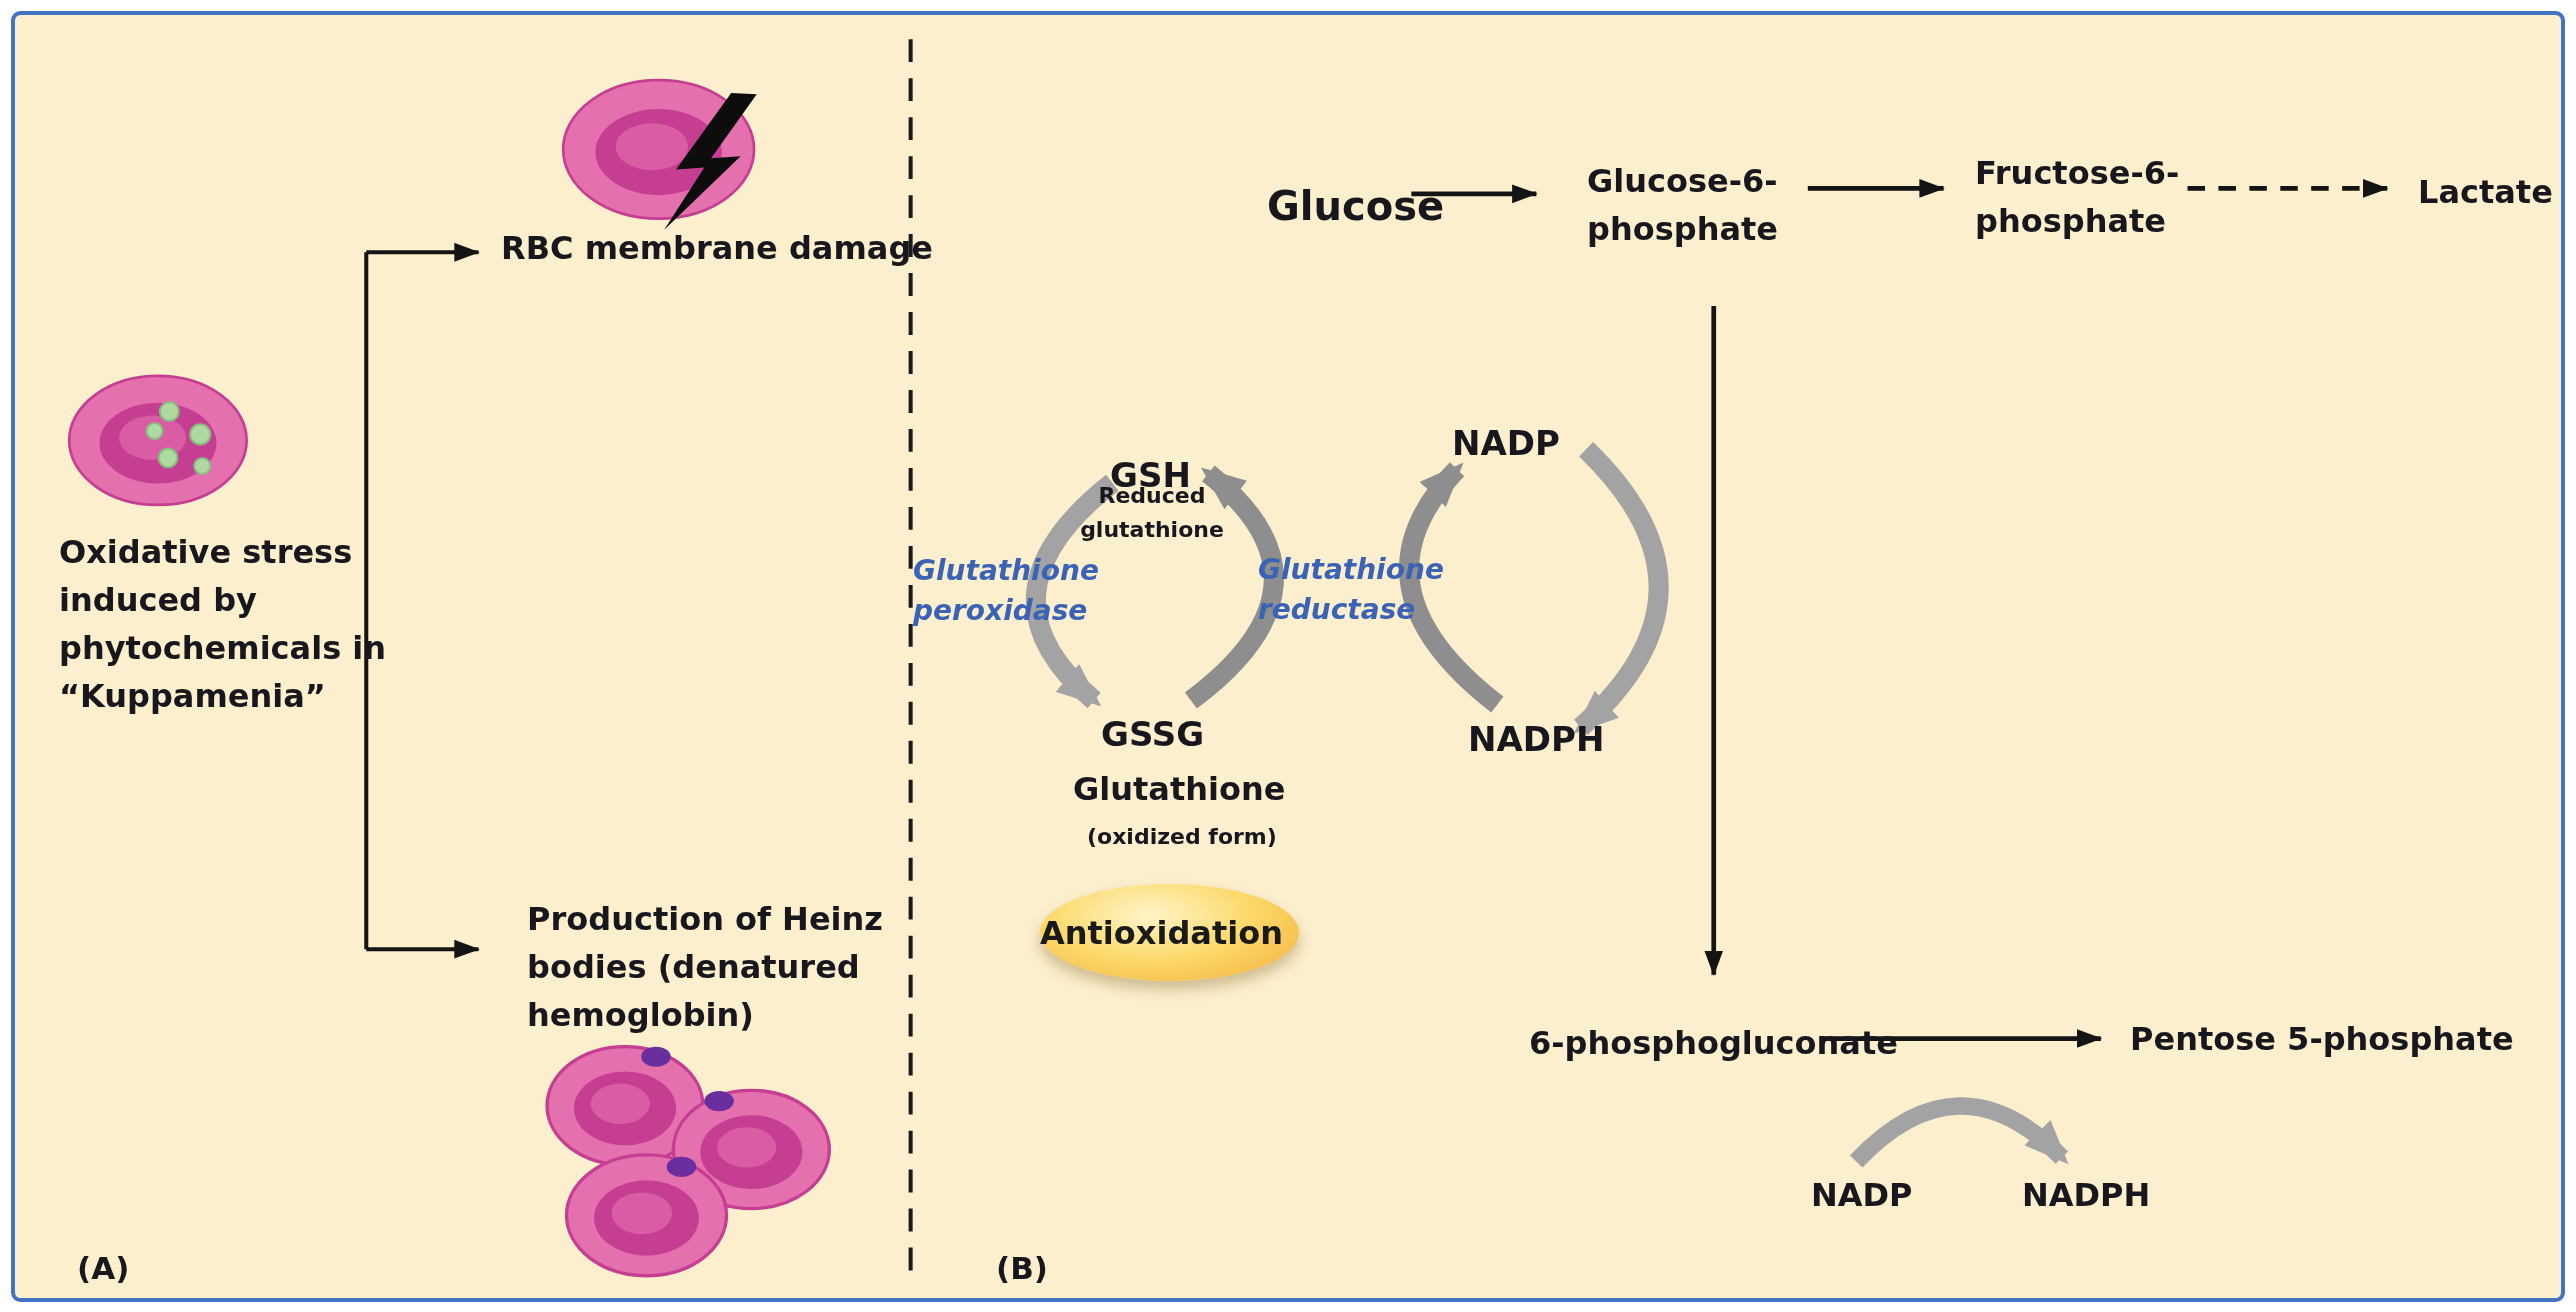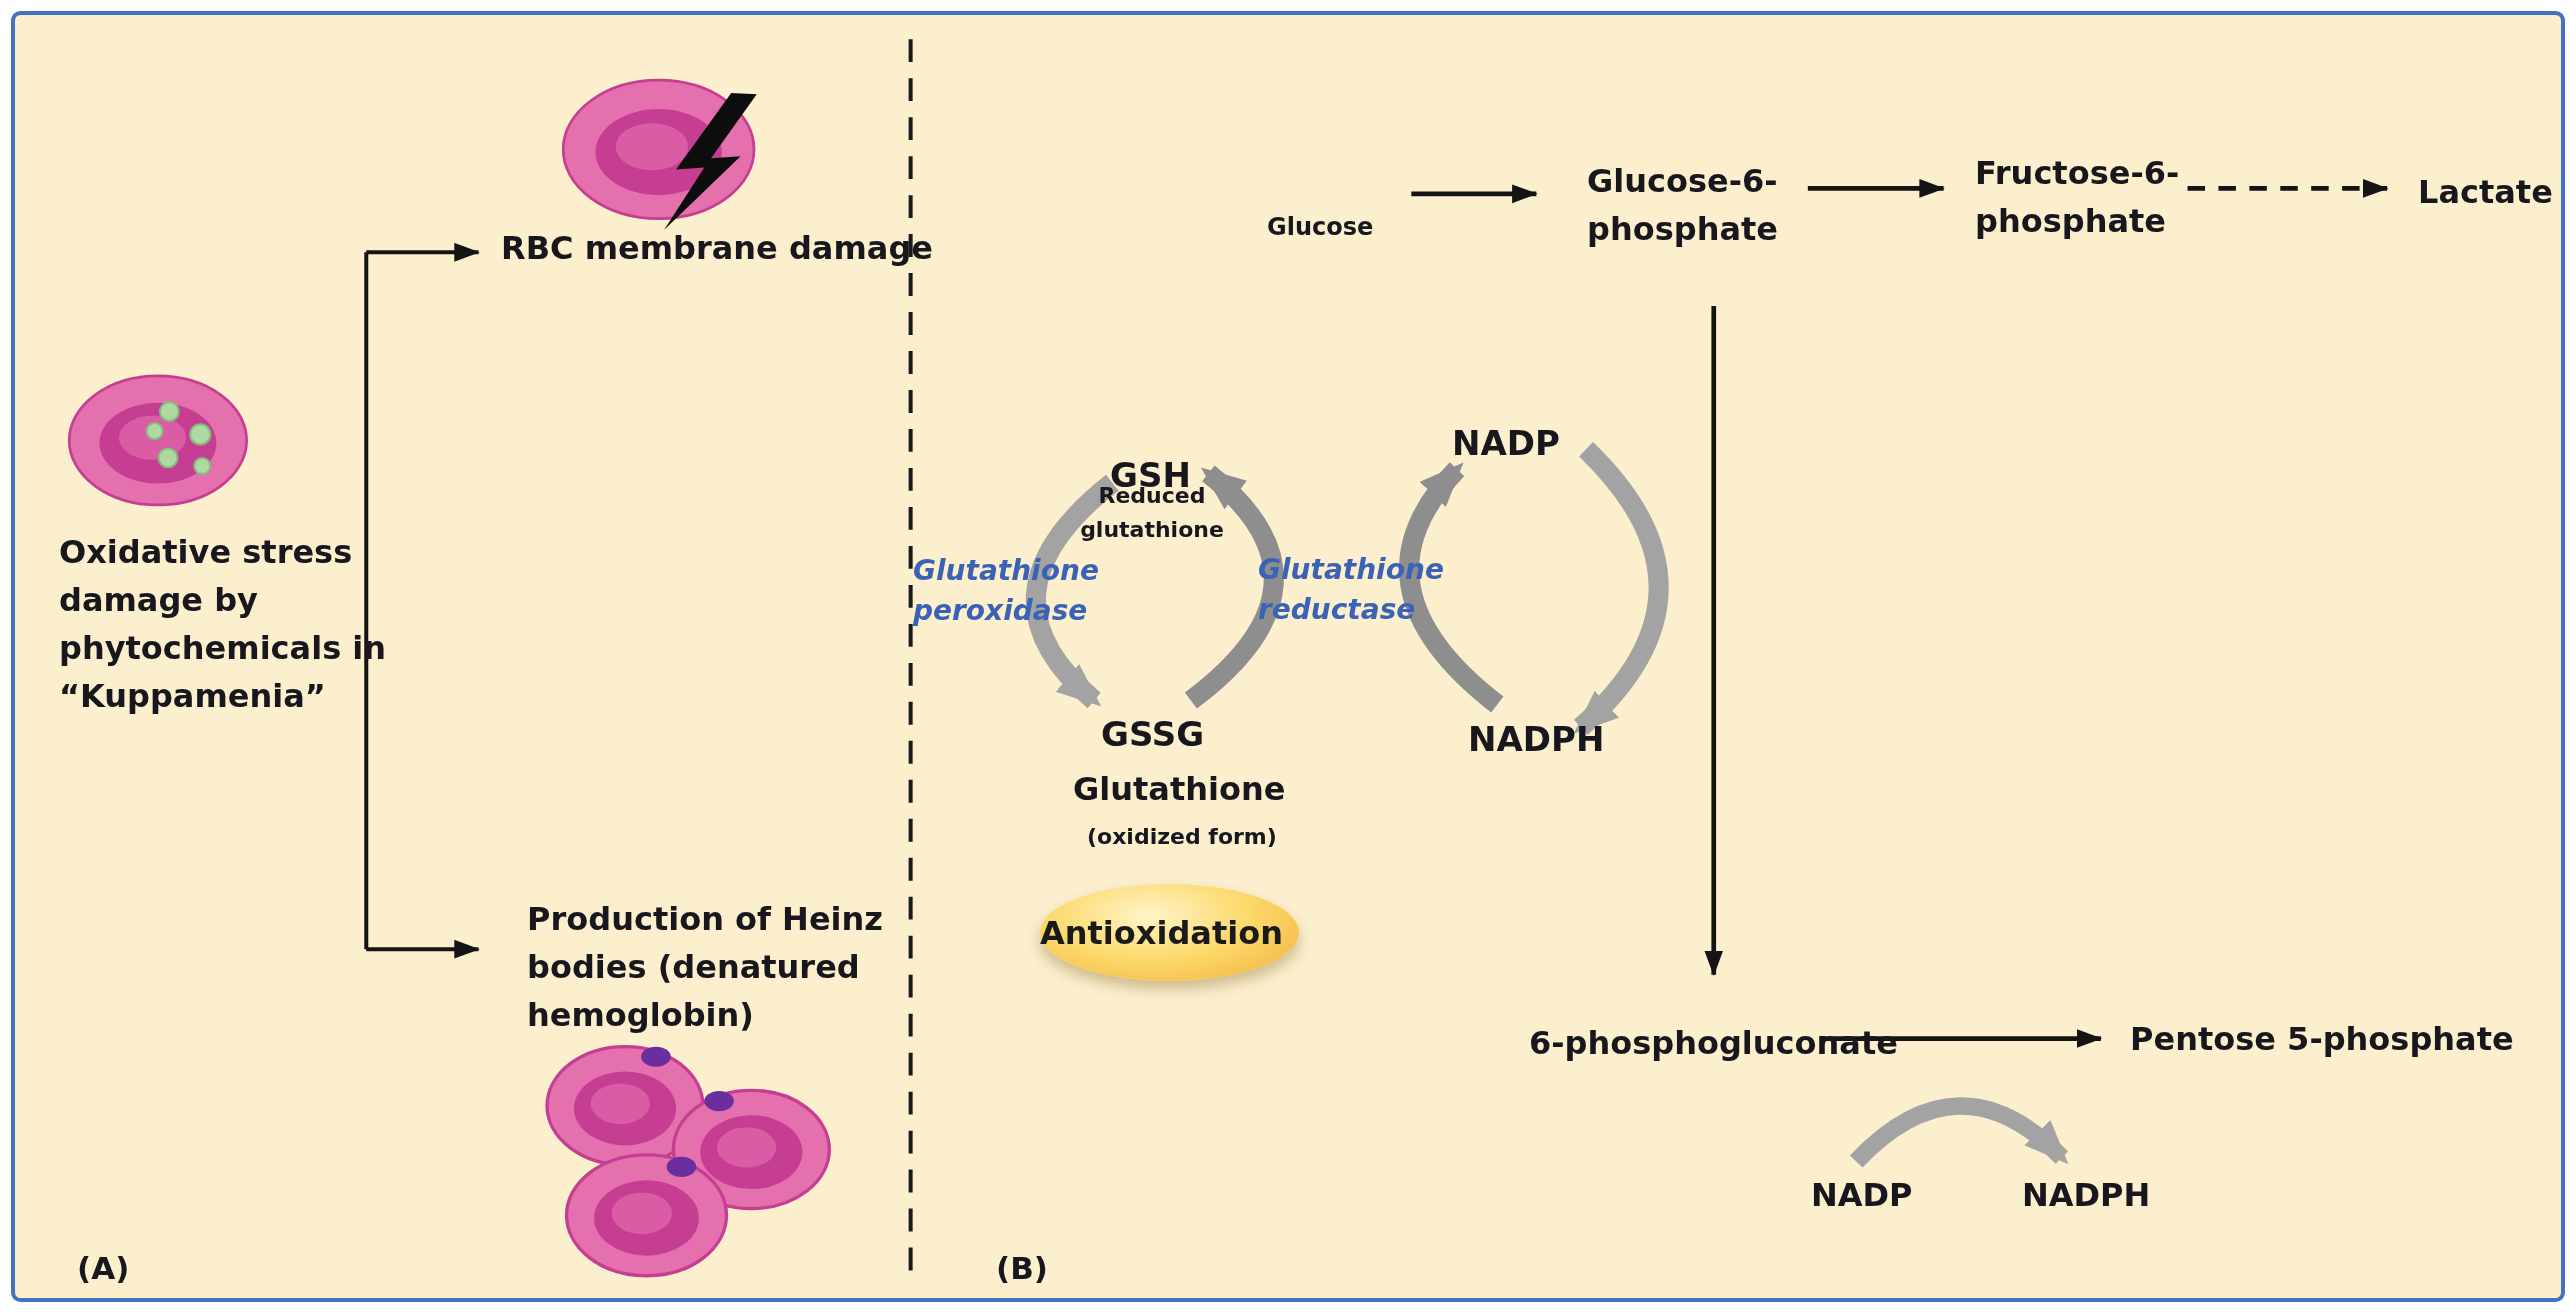--- a/index.html
+++ b/index.html
@@ -104,36 +104,36 @@
       <path d="M2228,1048 Q2000,872 2168,698" stroke="#8E8E8E" stroke-width="30" marker-end="url(#mg2)"></path>
       <path d="M2360,668 Q2580,880 2352,1082" stroke="#A3A3A3" stroke-width="30" marker-end="url(#mg1)"></path>
       <path d="M2762,1728 Q2915,1566 3068,1722" stroke="#A3A3A3" stroke-width="26" marker-end="url(#mg1)"></path>
     </g>
   </svg>
 
   <div class="t" style="left:501px;top:224px;font-size:32px;">RBC membrane damage</div>
 
   <div class="t" style="left:59px;top:528px;font-size:32px;">
     <div>Oxidative stress</div>
-    <div>damage by</div>
+    <div>induced by</div>
     <div>phytochemicals in</div>
     <div>“Kuppamenia”</div>
   </div>
 
   <div class="t" style="left:512px;top:895px;font-size:32px;margin-left:15px;">
     <div>Production of Heinz</div>
     <div>bodies (denatured</div>
     <div>hemoglobin)</div>
   </div>
 
   <div class="t" style="left:77px;top:1245px;font-size:31px;">(A)</div>
 
   <div class="t" style="left:996px;top:1245px;font-size:31px;">(B)</div>
 
-  <div class="t" style="left:1267px;top:176px;font-size:24px;margin-top:33px;">Glucose</div>
+  <div class="t" style="left:1267px;top:176px;font-size:40px;">Glucose</div>
 
   <div class="t" style="left:1587px;top:157px;font-size:32px;">
     <div>Glucose-6-</div>
     <div>phosphate</div>
   </div>
 
   <div class="t" style="left:1975px;top:149px;font-size:32px;">
     <div>Fructose-6-</div>
     <div>phosphate</div>
   </div>

